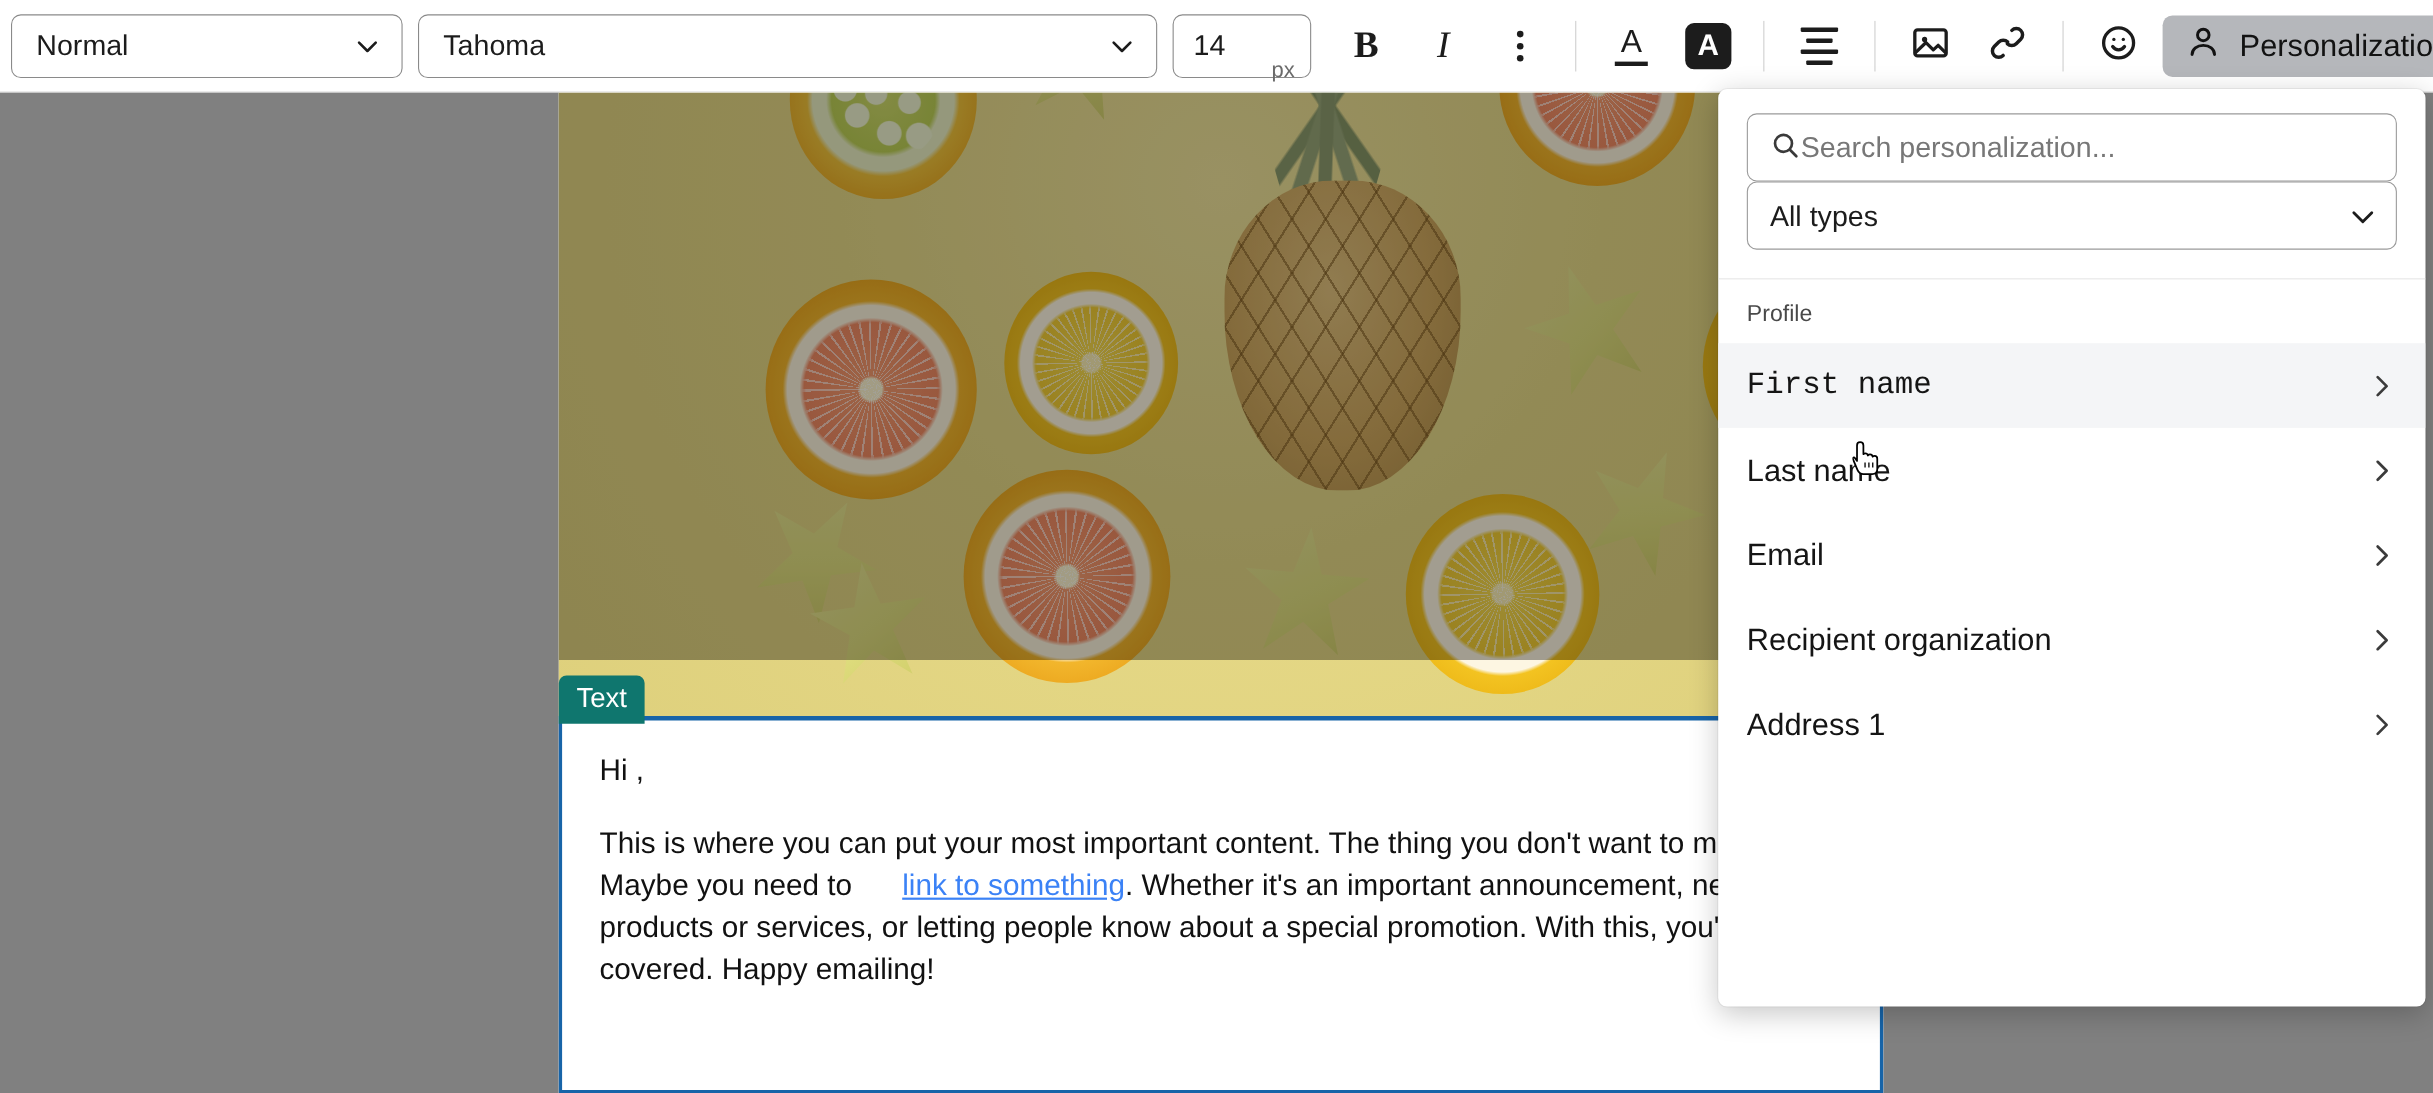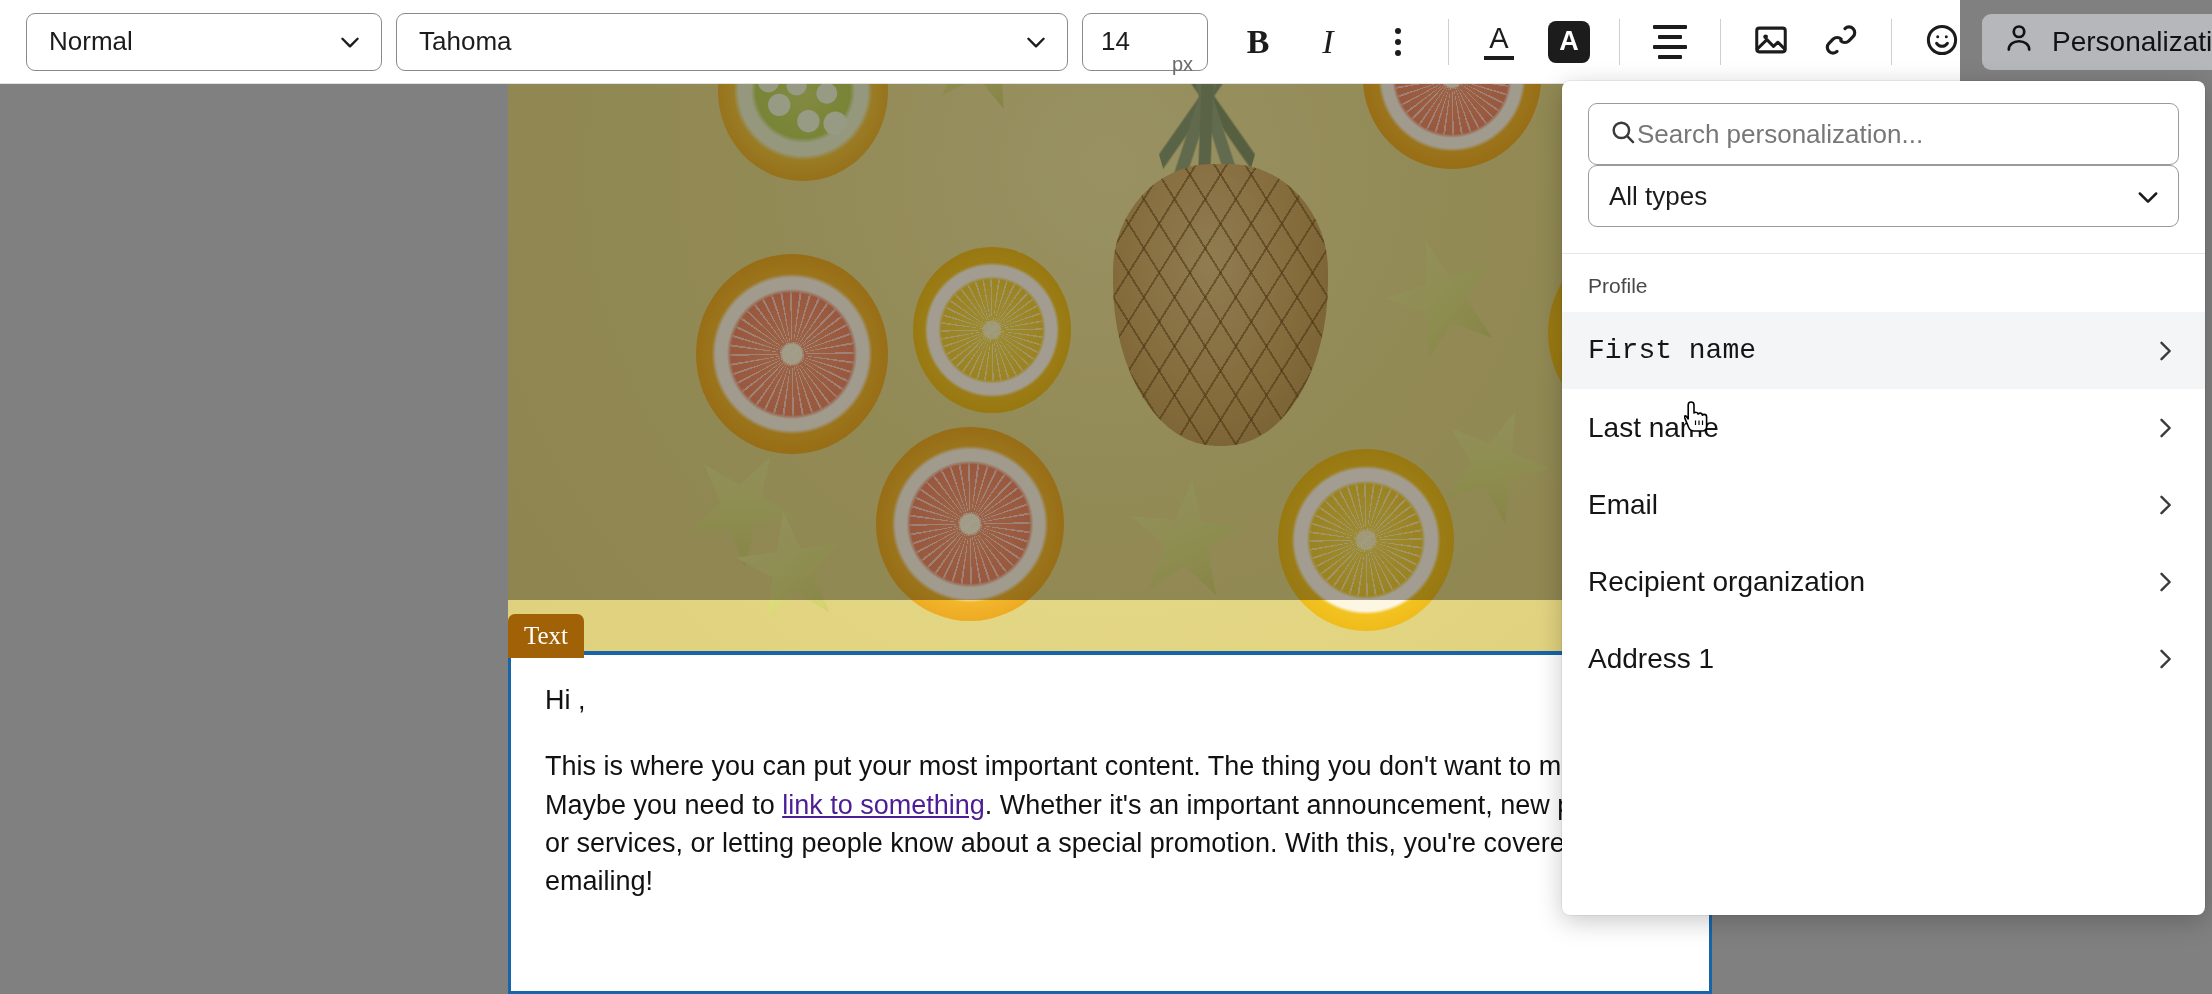--- a/index.html
+++ b/index.html
@@ -7,24 +7,24 @@
     width: 2212px; height: 994px;
     overflow: hidden;
     font-family: "Liberation Sans", sans-serif;
     background: #808080;
   }
   .app { position: relative; width: 2212px; height: 994px; }
 
   
   .toolbar {
     position: absolute; top: 0; left: 0;
-    width: 1960px; height: 84px;
+    width: 2212px; height: 84px;
     background: #ffffff;
     display: flex; align-items: center;
-    padding: 0 12px 0 24px;
+    padding: 0 12px 0 8px;
     gap: 0px;
     border-bottom: 1px solid #e3e3e3;
     z-index: 20;
   }
   .select-box {
     height: 58px;
     border: 1px solid #8a8a8a;
     border-radius: 9px;
     background: #fff;
     display: flex; align-items: center;
@@ -230,37 +230,37 @@
     position: absolute;
     left: 0; top: 592px;
     width: 1204px; height: 343px;
     background: #ffffff;
     border: 3px solid #1764a8;
     border-top-width: 4px;
   }
   .tb-tag {
     position: absolute;
     left: -3px; top: -41px;
-    background: #a16207;
+    background: #0f766e;
     color: #fff;
     font-size: 25px;
     line-height: 1;
     padding: 9px 16px 10px 16px;
     border-radius: 7px 7px 0 0;
-    font-family: Liberation Serif, serif;
+    font-family: Liberation Sans, sans-serif;
   }
   .tb-body {
     padding: 26px 34px 0 34px;
     font-family: "Liberation Sans", sans-serif;
     font-size: 27px;
     color: #111;
     line-height: 1.42;
   }
   .tb-body p { margin: 0 0 28px 0; }
-  .tb-body a { color: #4c1d95; text-decoration: underline; }
+  .tb-body a { color: #3b82f6; text-decoration: underline; margin-left: 38px; }
 
   
   .panel {
     position: absolute;
     left: 1562px; top: 81px;
     width: 643px; height: 834px;
     background: #ffffff;
     border-radius: 8px;
     box-shadow: 0 6px 26px rgba(0,0,0,0.22), 0 0 0 1px rgba(0,0,0,0.05);
     z-index: 30;

